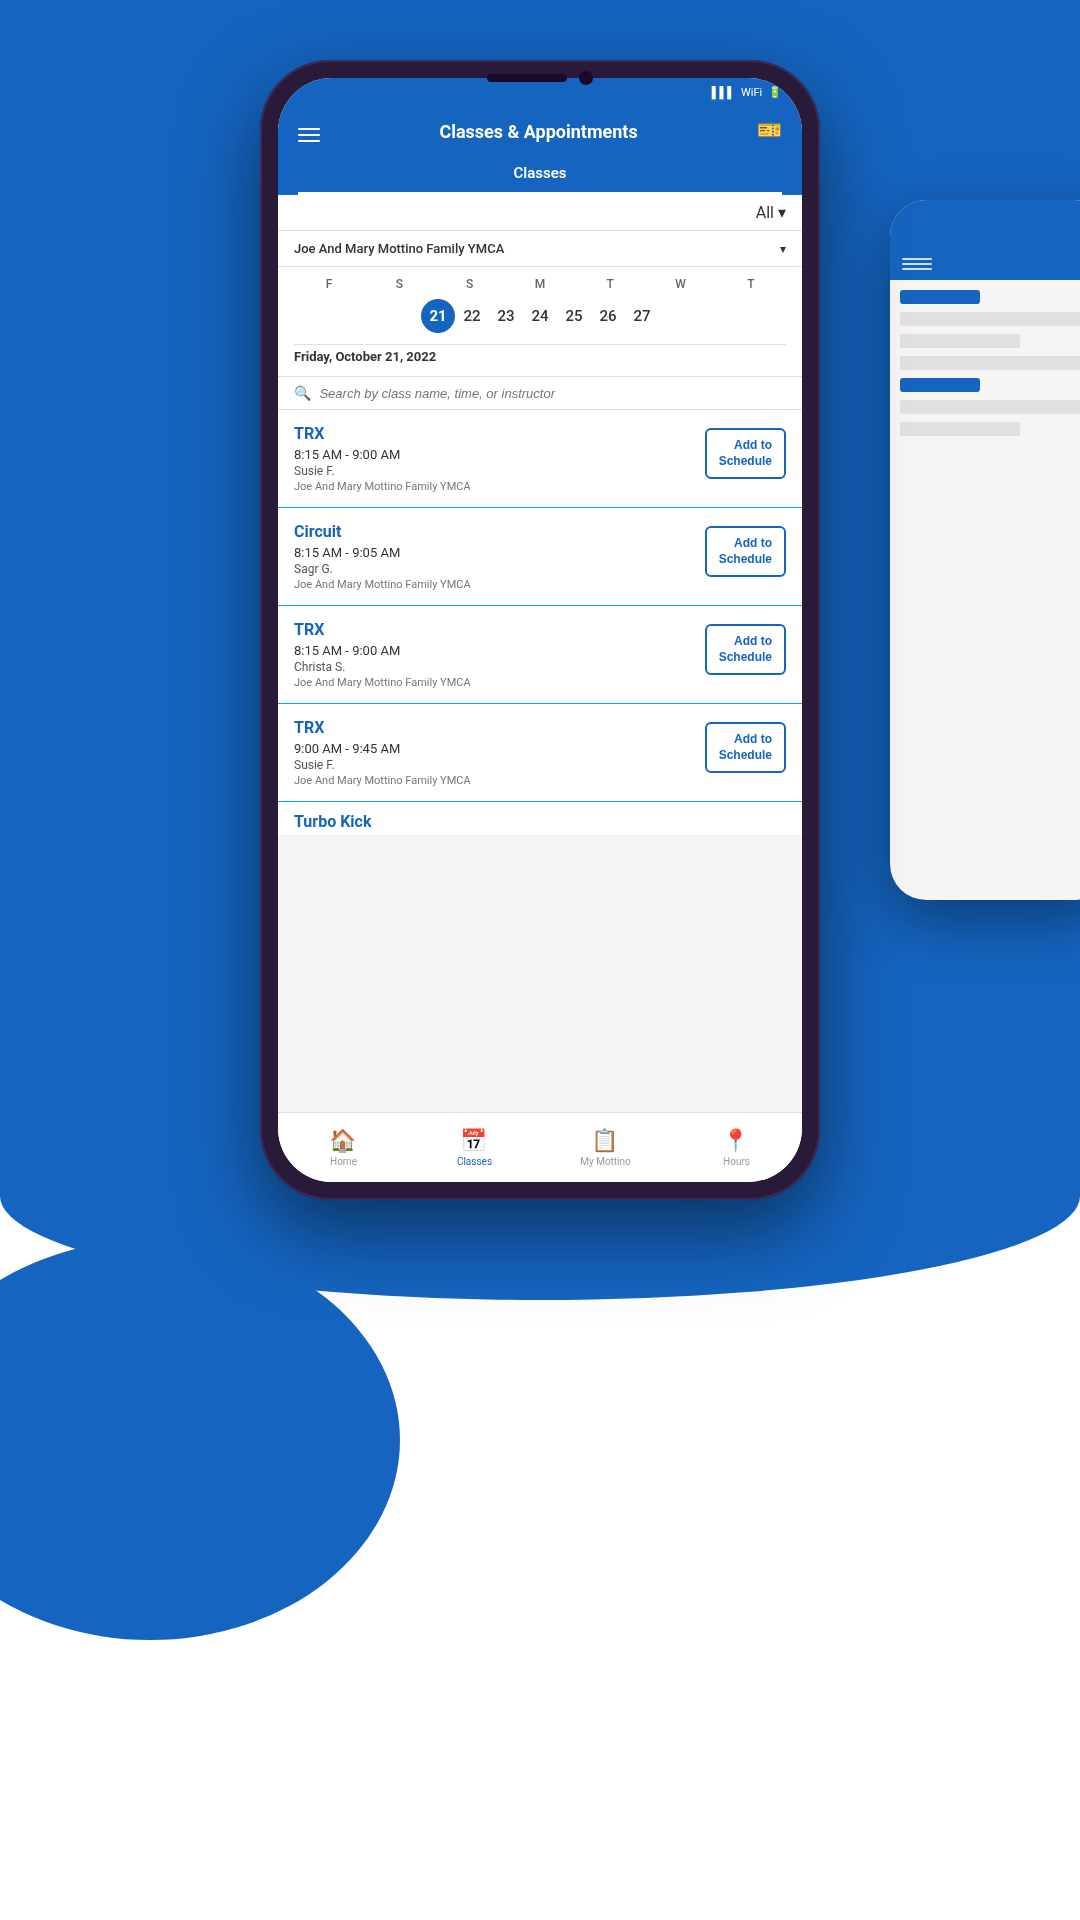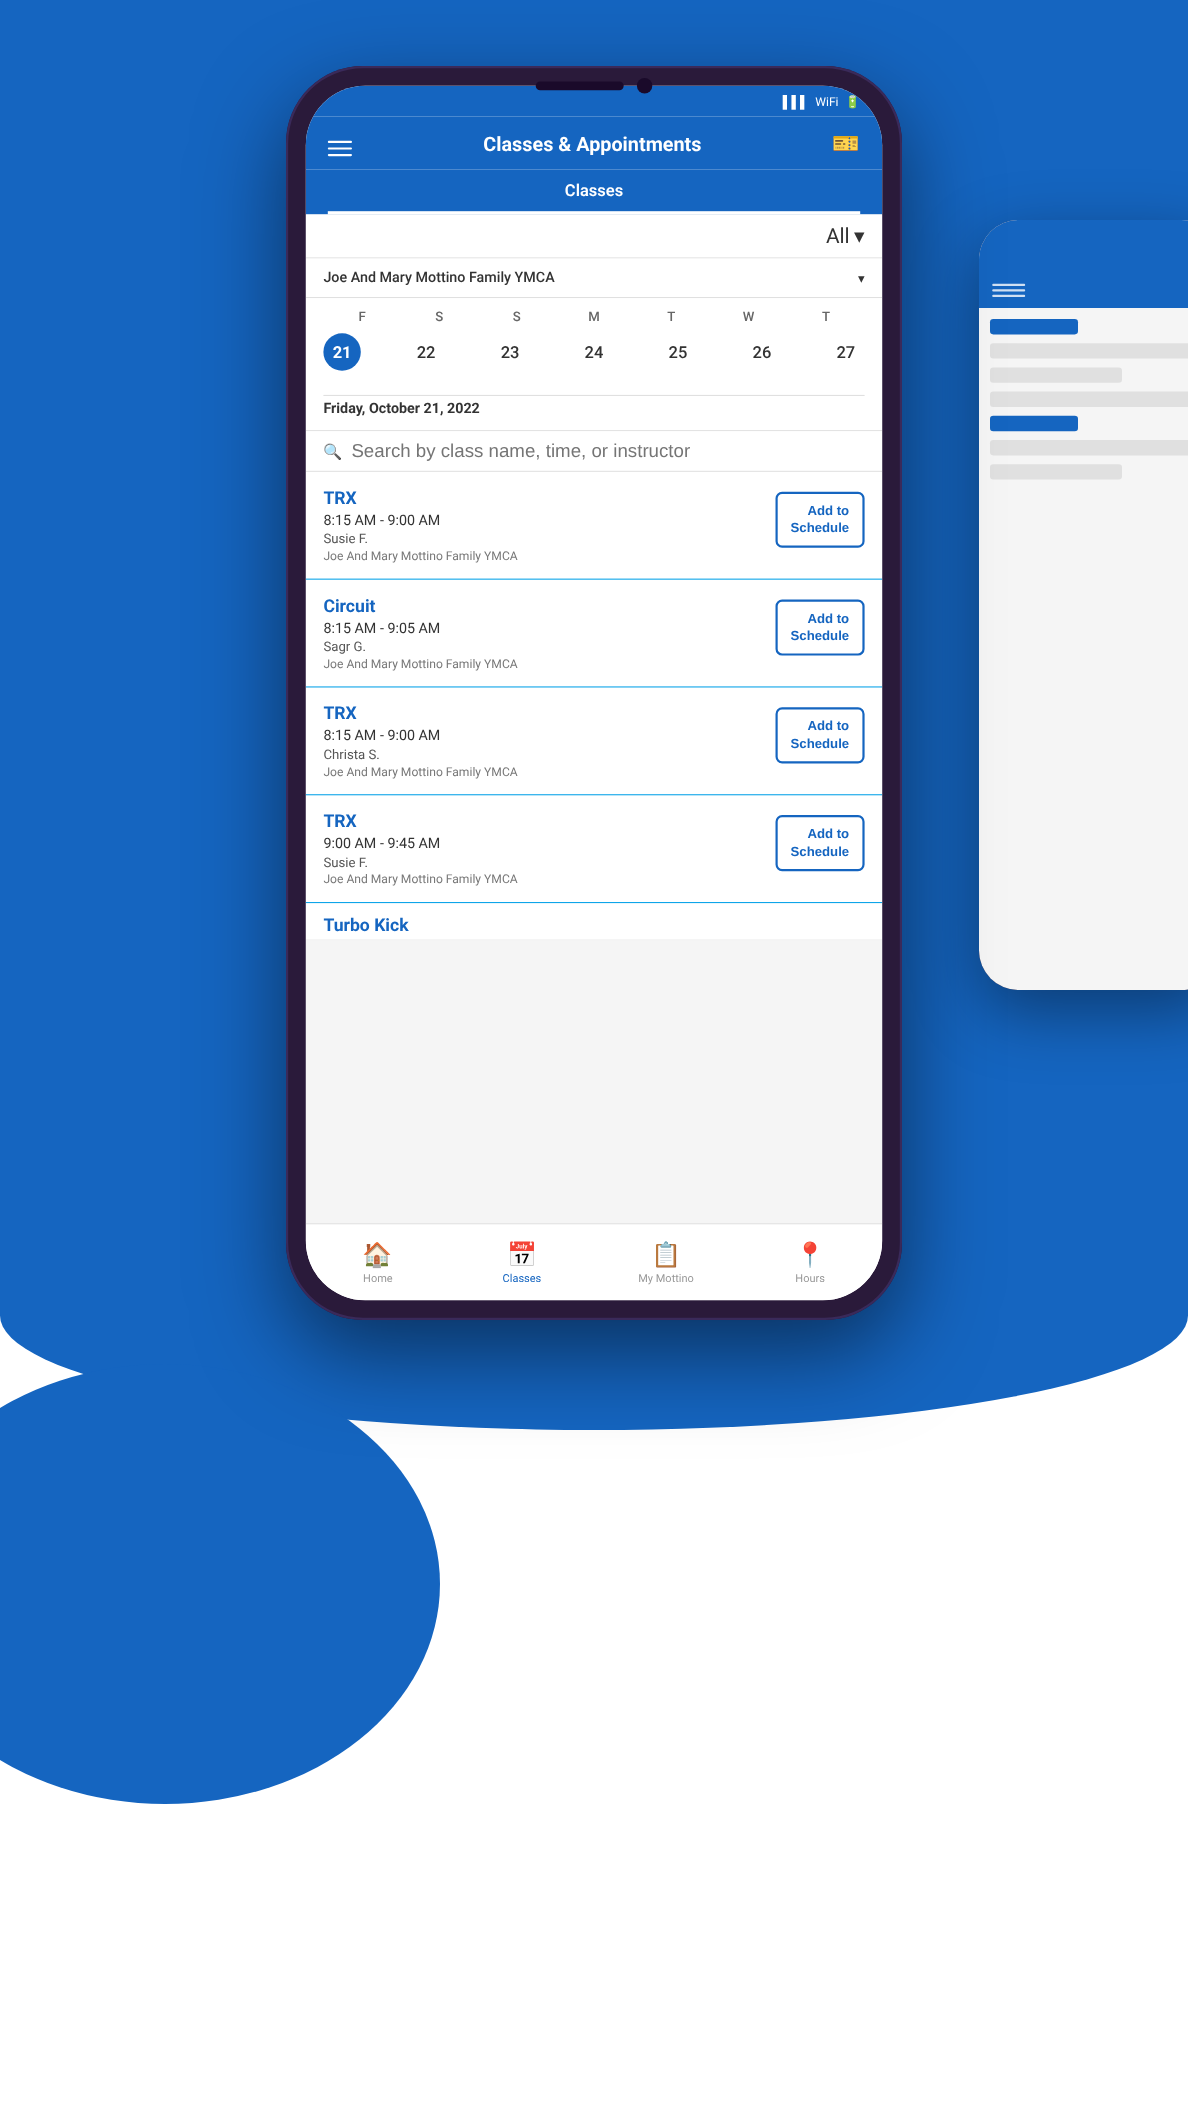--- a/index.html
+++ b/index.html
@@ -195,21 +195,21 @@
     .filter-bar {
       background: white;
       padding: 8px 16px;
       display: flex;
       justify-content: flex-end;
       align-items: center;
       border-bottom: 1px solid #e0e0e0;
     }
 
     .filter-all {
-      font-size: 19px;
+      font-size: 16px;
       color: #333;
       display: flex;
       align-items: center;
       gap: 4px;
       cursor: pointer;
     }
 
     
     .location-bar {
       background: white;
@@ -247,22 +247,22 @@
     .day-letter {
       font-size: 12px;
       color: #666;
       font-weight: 500;
       width: 34px;
       text-align: center;
     }
 
     .calendar-dates {
       display: flex;
-      justify-content: space-between;
-      margin-bottom: 22px;
+      justify-content: center;
+      margin-bottom: 11px;
     }
 
     .date-num {
       width: 34px;
       height: 34px;
       display: flex;
       align-items: center;
       justify-content: center;
       font-size: 15px;
       color: #333;
@@ -298,23 +298,24 @@
 
     .search-icon {
       color: #999;
       font-size: 14px;
     }
 
     .search-input {
       flex: 1;
       border: none;
       outline: none;
-      font-size: 17px;
+      font-size: 13px;
       color: #666;
       background: transparent;
+      font-style: italic;
     }
 
     
     .class-list {
       background: white;
     }
 
     .class-item {
       padding: 14px 16px;
       border-bottom: 1px solid #0ea5e9;

